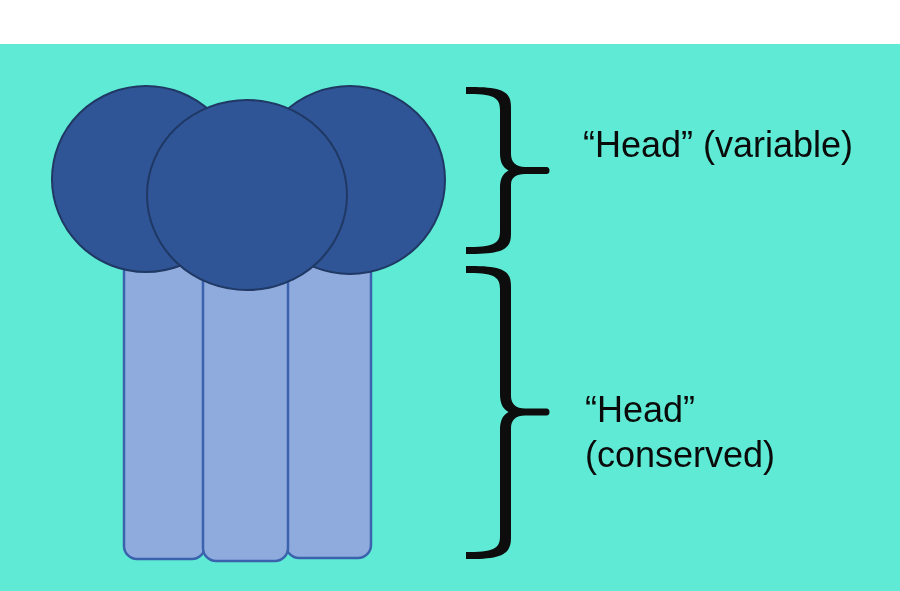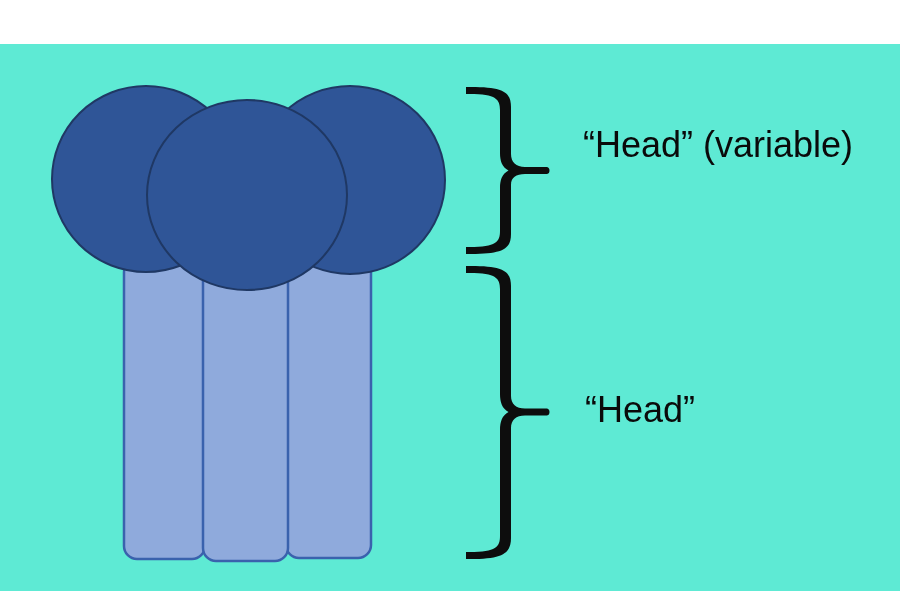--- a/index.html
+++ b/index.html
@@ -62,14 +62,14 @@
                C496,508.5 500,503 500,492
                L500,386
                C500,378 502,371.5 508.5,368
                C502,364.5 500,358 500,350
                L500,245
                C500,234 496,228.5 466,229
                Z"></path>
     </g>
   </svg>
   <div class="label" id="head-label">“Head” (variable)</div>
-  <div class="label" id="stalk-label"><span>“Head”</span><br></div>
+  <div class="label" id="stalk-label"><span>“Head”</span><br><span>(conserved)</span></div>
 </div>
 
 </body></html>

